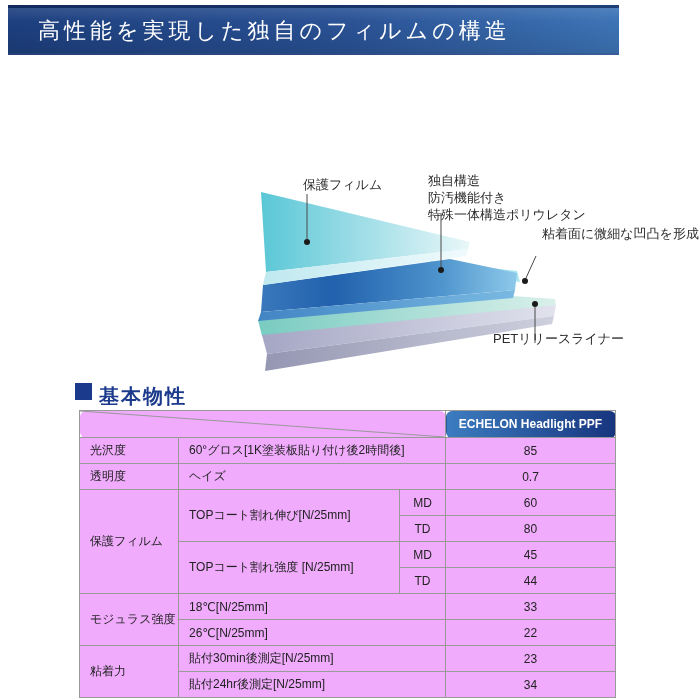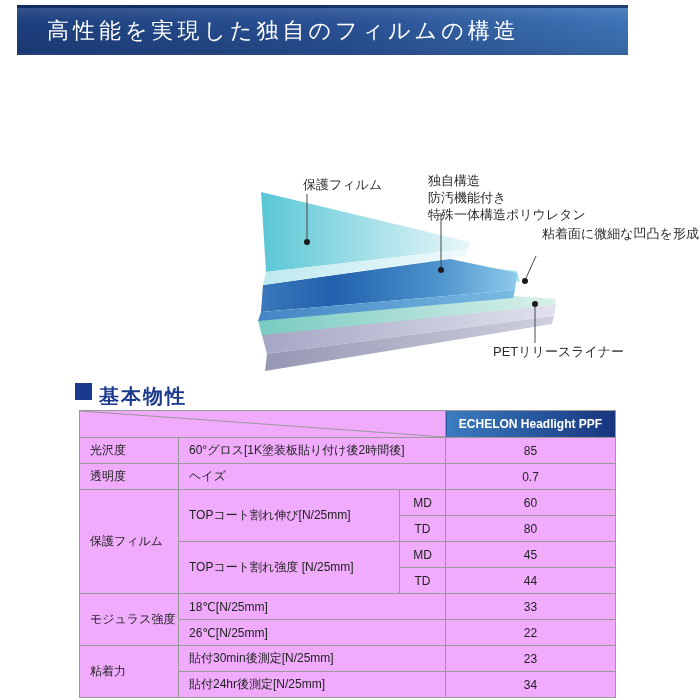--- a/index.html
+++ b/index.html
@@ -6,21 +6,21 @@
     --banner-left:#1d3f7e; --banner-mid:#2a5295; --banner-right:#3d74b6;
     --section-accent:#1b3a8c; --prodcell-left:#3c7cc0; --prodcell-right:#17357e;
     --table-border:#999999; --text:#1f1f1f;
   }
   html,body{margin:0;padding:0;}
   body{width:700px;height:700px;background:#ffffff;overflow:hidden;
        font-family:"Liberation Sans","DejaVu Sans",sans-serif;color:var(--text);}
   .canvas{position:absolute;top:0;left:0;width:700px;height:700px;background:#fff;}
 
   
-  .banner{position:absolute;top:5px;left:17px;width:611px;height:50px;
+  .banner{position:absolute;top:5px;left:8px;width:611px;height:50px;
     background:
       linear-gradient(180deg, rgba(255,255,255,.10) 0%, rgba(255,255,255,0) 30%, rgba(0,0,0,.10) 100%),
       linear-gradient(90deg, var(--banner-left) 0%, var(--banner-mid) 55%, var(--banner-right) 100%);
     border-top:3px solid rgba(12,32,80,.55);
     border-bottom:2px solid rgba(12,32,80,.35);
     box-sizing:border-box;display:flex;align-items:center;}
   .banner h1{margin:0;padding-left:30px;color:#ffffff;font-weight:500;
     font-family:"DejaVu Serif","Liberation Serif",serif;
     font-size:22px;letter-spacing:4px;}
 
@@ -38,21 +38,21 @@
   .section-title{position:absolute;top:383px;left:75px;display:flex;align-items:flex-start;}
   .section-square{width:17px;height:17px;background:var(--section-accent);margin-right:7px;}
   .section-title h2{margin:0;font-size:20px;font-weight:bold;color:var(--section-accent);letter-spacing:2px;}
 
   
   .props{position:absolute;top:410px;left:79px;}
   table{border-collapse:collapse;table-layout:fixed;width:536px;font-size:12px;color:#222;}
   td{border:1px solid var(--table-border);height:26px;padding:0 0 0 10px;box-sizing:border-box;
      vertical-align:middle;background:#f0abfc;}
   td.center{text-align:center;padding:0;}
-  tr.hdr td{height:27px;}
+  tr.hdr td{height:27px;border-radius:6px;}
   td.diag{position:relative;padding:0;}
   td.diag svg{position:absolute;top:0;left:0;width:100%;height:100%;}
   td.prod{padding:0;text-align:center;color:#fff;font-weight:bold;
     background:linear-gradient(90deg,var(--prodcell-left) 0%,var(--prodcell-right) 100%);}
 </style>
 </head>
 <body>
 
 <div class="canvas">
 
@@ -130,21 +130,21 @@
 
     <div class="dlabel" style="left:68px;top:4px;">保護フィルム</div>
     <div class="dlabel" style="left:193px;top:0;">
       <div>独自構造</div>
       <div>防汚機能付き</div>
       <div>特殊一体構造ポリウレタン</div>
     </div>
     <div class="dlabel" style="left:307px;top:53px;">
       <div>粘着面に微細な凹凸を形成</div>
     </div>
-    <div class="dlabel" style="left:258px;top:171px;">PETリリースライナー</div>
+    <div class="dlabel" style="left:258px;top:158px;">PETリリースライナー</div>
   </div>
 
   <div class="section-title">
     <div class="section-square"></div>
     <h2>基本物性</h2>
   </div>
 
   <div class="props">
     <table>
       <colgroup>

